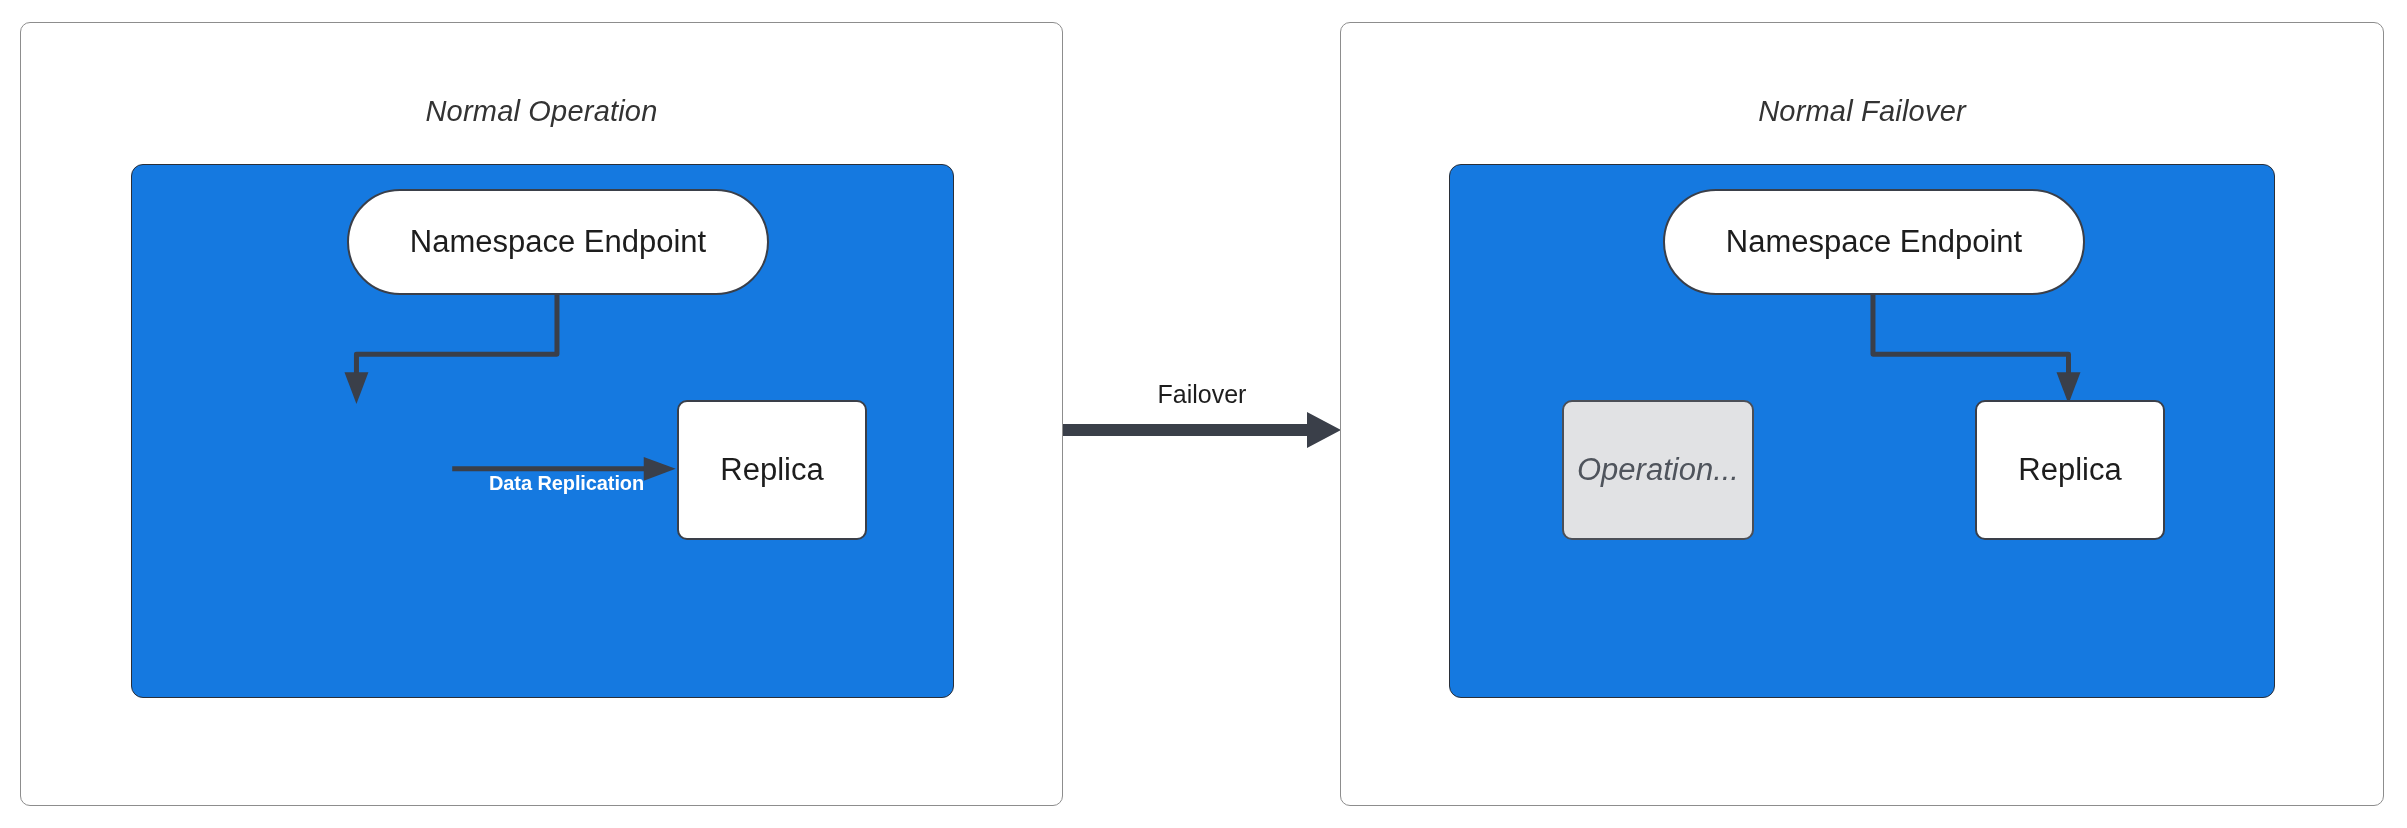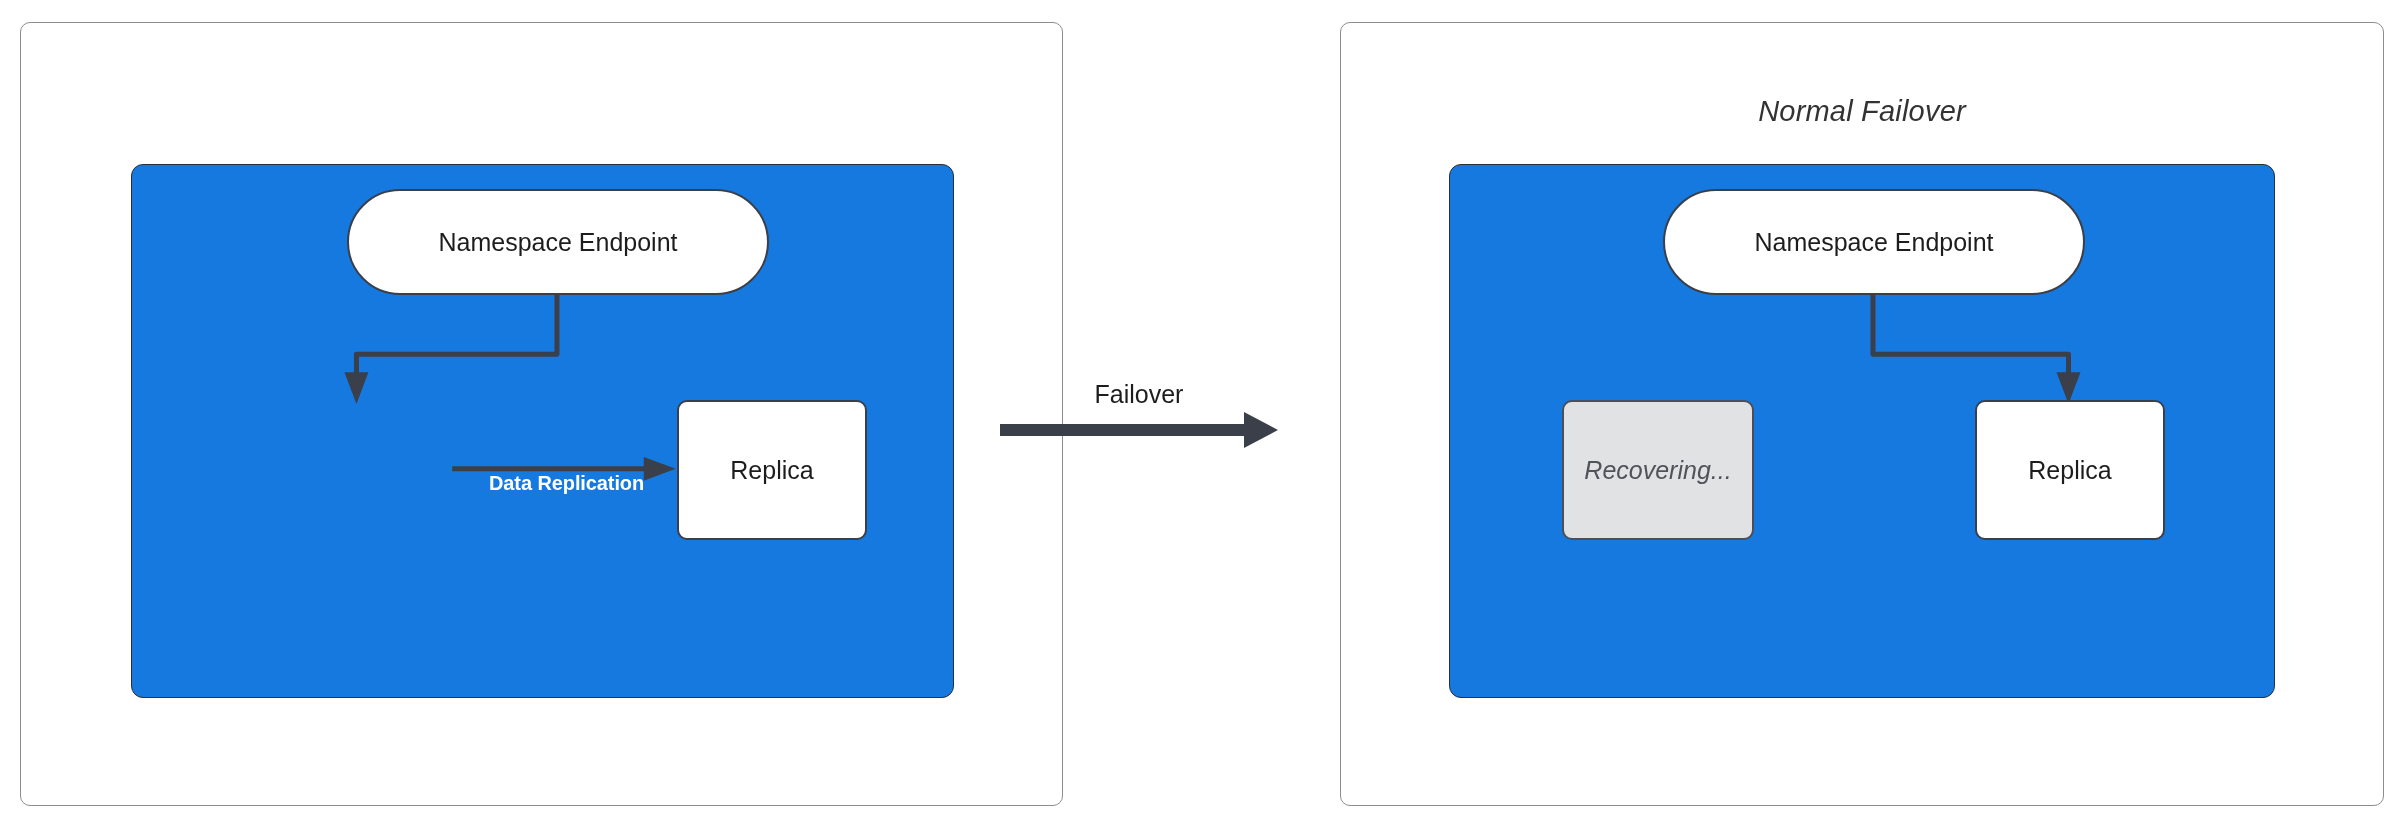--- a/index.html
+++ b/index.html
@@ -59,21 +59,21 @@
   .node {
     position: absolute;
     box-sizing: border-box;
     display: flex;
     align-items: center;
     justify-content: center;
     text-align: center;
     background: #ffffff;
     border: 2px solid #3a3f49;
     color: #1d1d1d;
-    font-size: 25px;
+    font-size: 31px;
     line-height: 1.22;
   }
   .node.stadium {
     border-radius: 100px;
   }
   .node.rect {
     border-radius: 10px;
   }
   .node.muted {
     background: #e1e2e4;
@@ -117,21 +117,21 @@
     font-weight: bold;
     color: #ffffff;
     white-space: nowrap;
     letter-spacing: -0.1px;
   }
   #label-data-replication { left: 341px; top: 307px; margin-left: 16px; }
 
   
   #failover-group {
     position: absolute;
-    left: 1000px;
+    left: 1063px;
     top: 380px;
     width: 278px;
     height: 100px;
   }
   #failover-label {
     position: absolute;
     left: 0;
     top: 0;
     width: 100%;
     text-align: center;
@@ -139,20 +139,21 @@
     color: #1d1d1d;
     white-space: nowrap;
   }
 </style>
 </head>
 <body>
 
 <div id="stage">
 
   <div class="panel" id="panel-left">
+    <div class="panel-title">Normal Operation</div>
 
     <div class="blue-region" id="blue-left">
 
       <svg class="edge-layer" viewBox="0 0 823 534" preserveAspectRatio="none">
 
         <path class="edge-path" d="M 426 130 L 426 190 L 225 190 L 225 215"></path>
         <polygon class="edge-head" points="225,240 213,208 237,208"></polygon>
 
         <path class="edge-path" d="M 321 305 L 521 305"></path>
         <polygon class="edge-head" points="545,305 513,293 513,317"></polygon>
@@ -187,21 +188,21 @@
 
         <path class="edge-path" d="M 424 130 L 424 190 L 620 190 L 620 215"></path>
         <polygon class="edge-head" points="620,240 608,208 632,208"></polygon>
       </svg>
 
       <div class="node stadium" id="node-endpoint-right">
         <span>Namespace Endpoint</span>
       </div>
 
       <div class="node rect muted" id="node-recovering">
-        <span>Recovering...</span>
+        <span>Operation...</span>
       </div>
 
       <div class="node rect" id="node-replica-right">
         <span>Replica</span>
       </div>
     </div>
   </div>
 
 </div>
 

